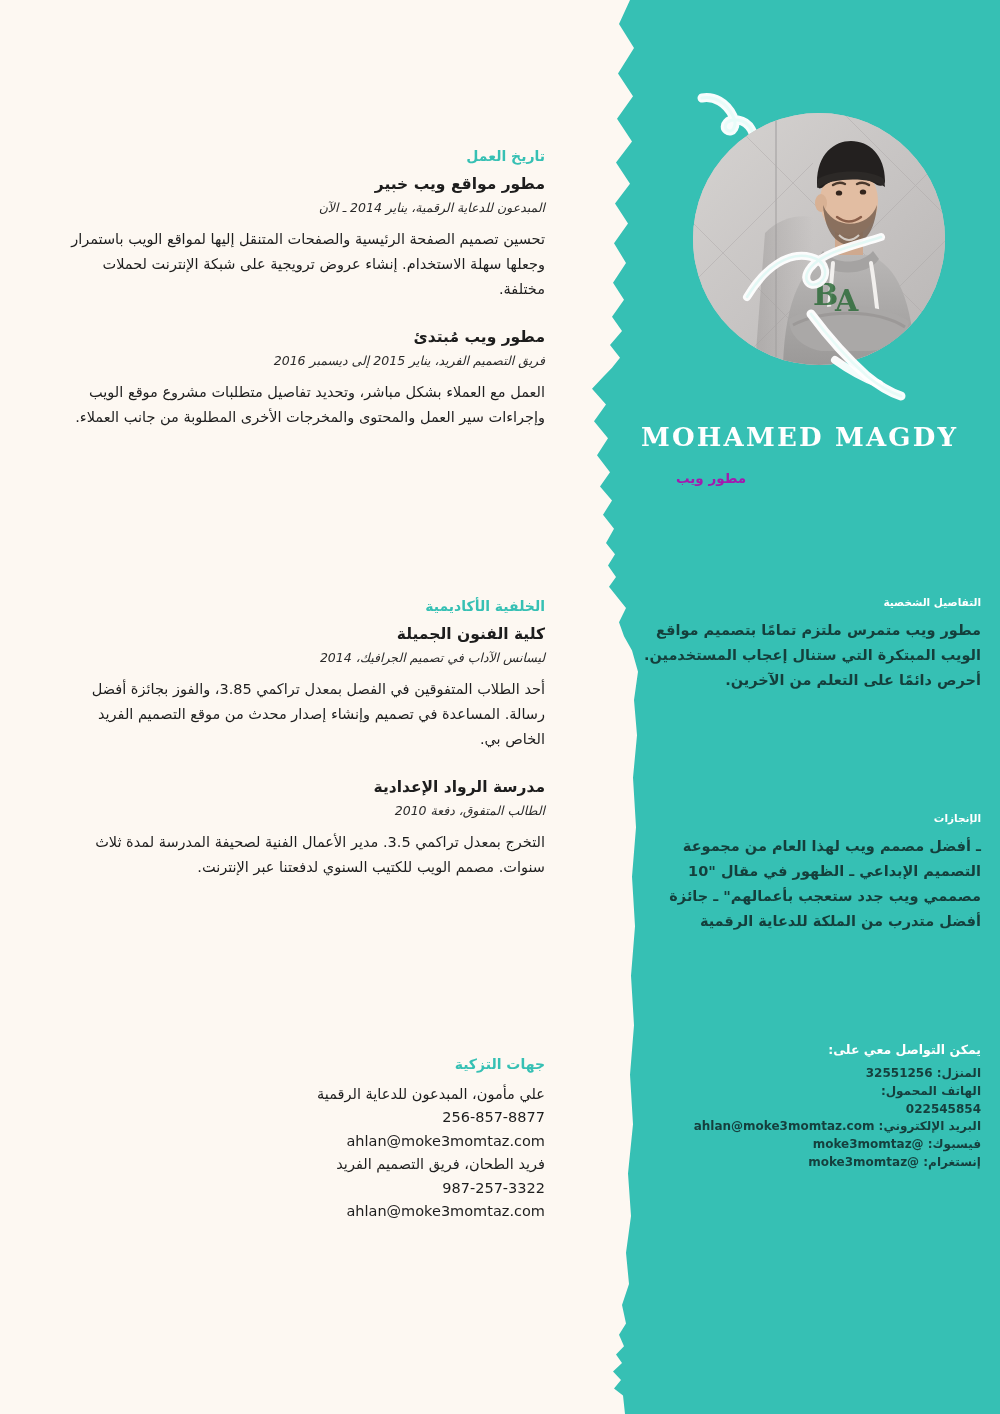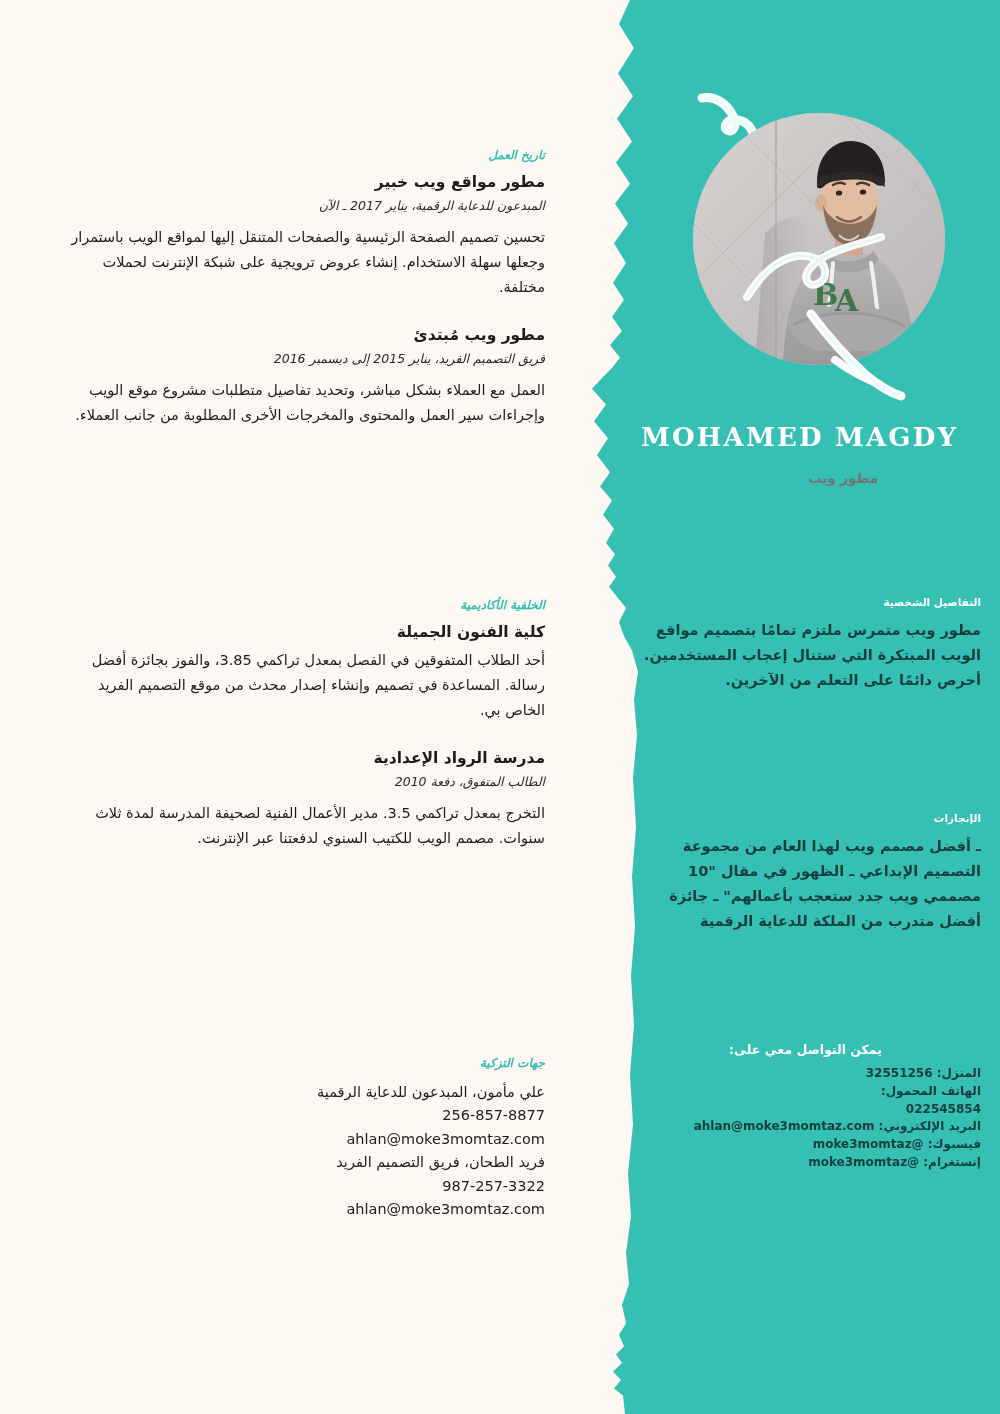--- a/index.html
+++ b/index.html
@@ -39,22 +39,22 @@
   }
 
   
   .left-col{
     position:absolute; left:0; top:0; width:575px; height:1414px;
     direction:rtl; text-align:right;
   }
   .left-inner{ padding:0 30px 0 55px; }
 
   .sec-head{
-    color:#36C0B4; font-size:12px; font-weight:bold;
-    letter-spacing:.2px; margin-bottom:11px;font-style:italic;
+    color:#36C0B4; font-size:14px; font-weight:bold;
+    letter-spacing:.2px; margin-bottom:11px;
   }
   .job-title{
     color:#1d1d1d; font-size:15.5px; font-weight:bold; margin-bottom:7px;
   }
   .job-meta{
     color:#2a2a2a; font-size:12.5px; font-style:italic; margin-bottom:12px;
   }
   .job-desc{
     color:#1d1d1d; font-size:14.5px; line-height:1.72; margin-bottom:26px;
   }
@@ -88,38 +88,38 @@
   }
   .ribbon svg{ display:block; overflow:visible; }
 
   .name{
     position:absolute; left:21px; top:422px; width:340px;
     color:#ffffff; font-size:26px; font-weight:bold;
     letter-spacing:2.2px; direction:ltr; text-align:left;
     font-family:"DejaVu Serif","Liberation Serif",serif;
   }
   .role{
-    position:absolute; right:7px; top:470px; width:300px;
-    color:#737373; font-size:13.5px; font-weight:bold; text-align:center;
+    position:absolute; right:24px; top:470px; width:300px;
+    color:#a21caf; font-size:13.5px; font-weight:bold; text-align:left;
   }
 
   .sec-head-w{
     color:#ffffff; font-size:10.5px; font-weight:bold;
     letter-spacing:.2px; margin-bottom:10px;
   }
   .body-w{
     color:#143f3c; font-size:14.5px; line-height:1.72; font-weight:bold;
   }
 
   .block-personal{ position:absolute; top:596px; left:0; right:0; }
   .block-awards  { position:absolute; top:812px; left:0; right:0; }
   .block-contact { position:absolute; top:1042px; left:0; right:0; }
 
   .contact-head{
-    color:#ffffff; font-size:12.5px; font-weight:bold; margin-bottom:8px;text-align:center;
+    color:#ffffff; font-size:12.5px; font-weight:bold; margin-bottom:8px;
   }
   .c-row{
     color:#153f3d; font-size:12px; line-height:1.48; font-weight:bold;
   }
   .ltr{ direction:ltr; unicode-bidi:embed; }
 </style>
 </head>
 <body>
 
 <div id="page">
@@ -127,38 +127,39 @@
   <div id="teal-panel"></div>
 
   <div class="left-col">
 
     <section class="block-work">
       <div class="left-inner">
         <div class="sec-head">تاريخ العمل</div>
 
         <div>
           <div class="job-title">مطور مواقع ويب خبير</div>
-          <div class="job-meta">المبدعون للدعاية الرقمية، يناير 2017 ـ الآن</div>
+          <div class="job-meta">المبدعون للدعاية الرقمية، يناير 2014 ـ الآن</div>
           <div class="job-desc">تحسين تصميم الصفحة الرئيسية والصفحات المتنقل إليها لمواقع الويب باستمرار وجعلها سهلة الاستخدام. إنشاء عروض ترويجية على شبكة الإنترنت لحملات مختلفة.</div>
         </div>
 
         <div>
           <div class="job-title">مطور ويب مُبتدئ</div>
           <div class="job-meta">فريق التصميم الفريد، يناير 2015 إلى ديسمبر 2016</div>
           <div class="job-desc tight">العمل مع العملاء بشكل مباشر، وتحديد تفاصيل متطلبات مشروع موقع الويب وإجراءات سير العمل والمحتوى والمخرجات الأخرى المطلوبة من جانب العملاء.</div>
         </div>
       </div>
     </section>
 
     <section class="block-edu">
       <div class="left-inner">
         <div class="sec-head">الخلفية الأكاديمية</div>
 
         <div>
           <div class="job-title">كلية الفنون الجميلة</div>
+          <div class="job-meta">ليسانس الآداب في تصميم الجرافيك، 2014</div>
           <div class="job-desc">أحد الطلاب المتفوقين في الفصل بمعدل تراكمي 3.85، والفوز بجائزة أفضل رسالة. المساعدة في تصميم وإنشاء إصدار محدث من موقع التصميم الفريد الخاص بي.</div>
         </div>
 
         <div>
           <div class="job-title">مدرسة الرواد الإعدادية</div>
           <div class="job-meta">الطالب المتفوق، دفعة 2010</div>
           <div class="job-desc tight">التخرج بمعدل تراكمي 3.5. مدير الأعمال الفنية لصحيفة المدرسة لمدة ثلاث سنوات. مصمم الويب للكتيب السنوي لدفعتنا عبر الإنترنت.</div>
         </div>
       </div>
     </section>

